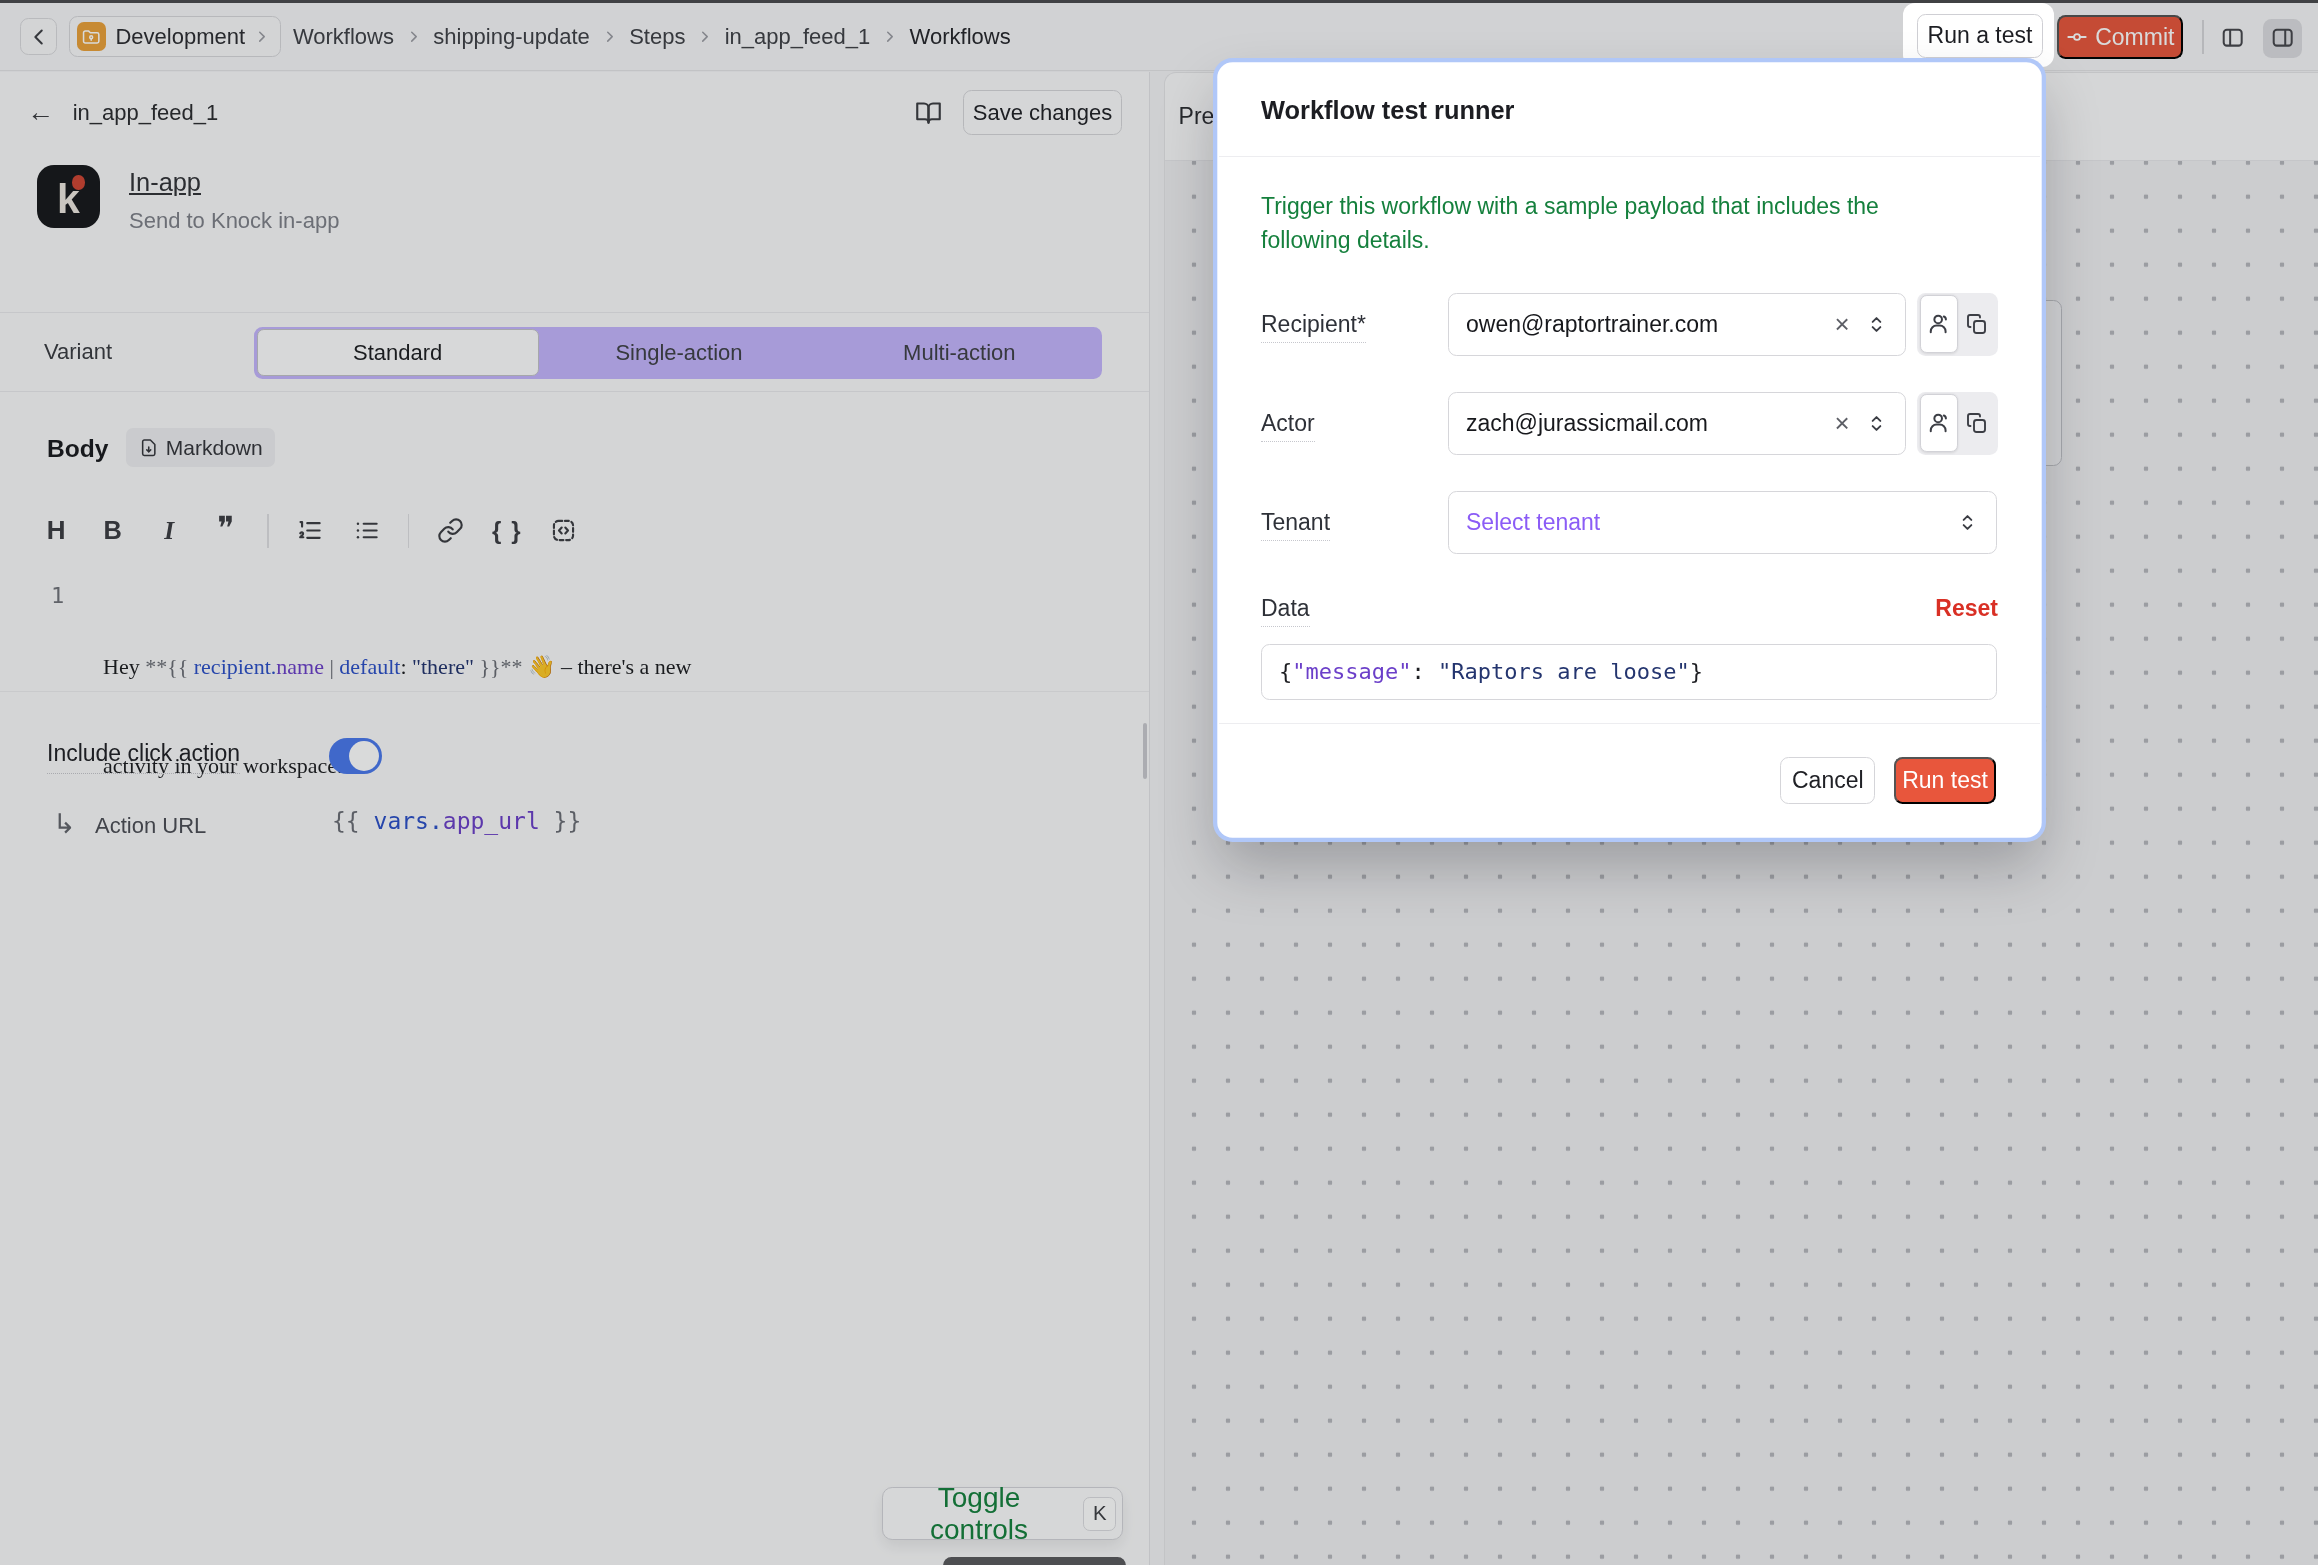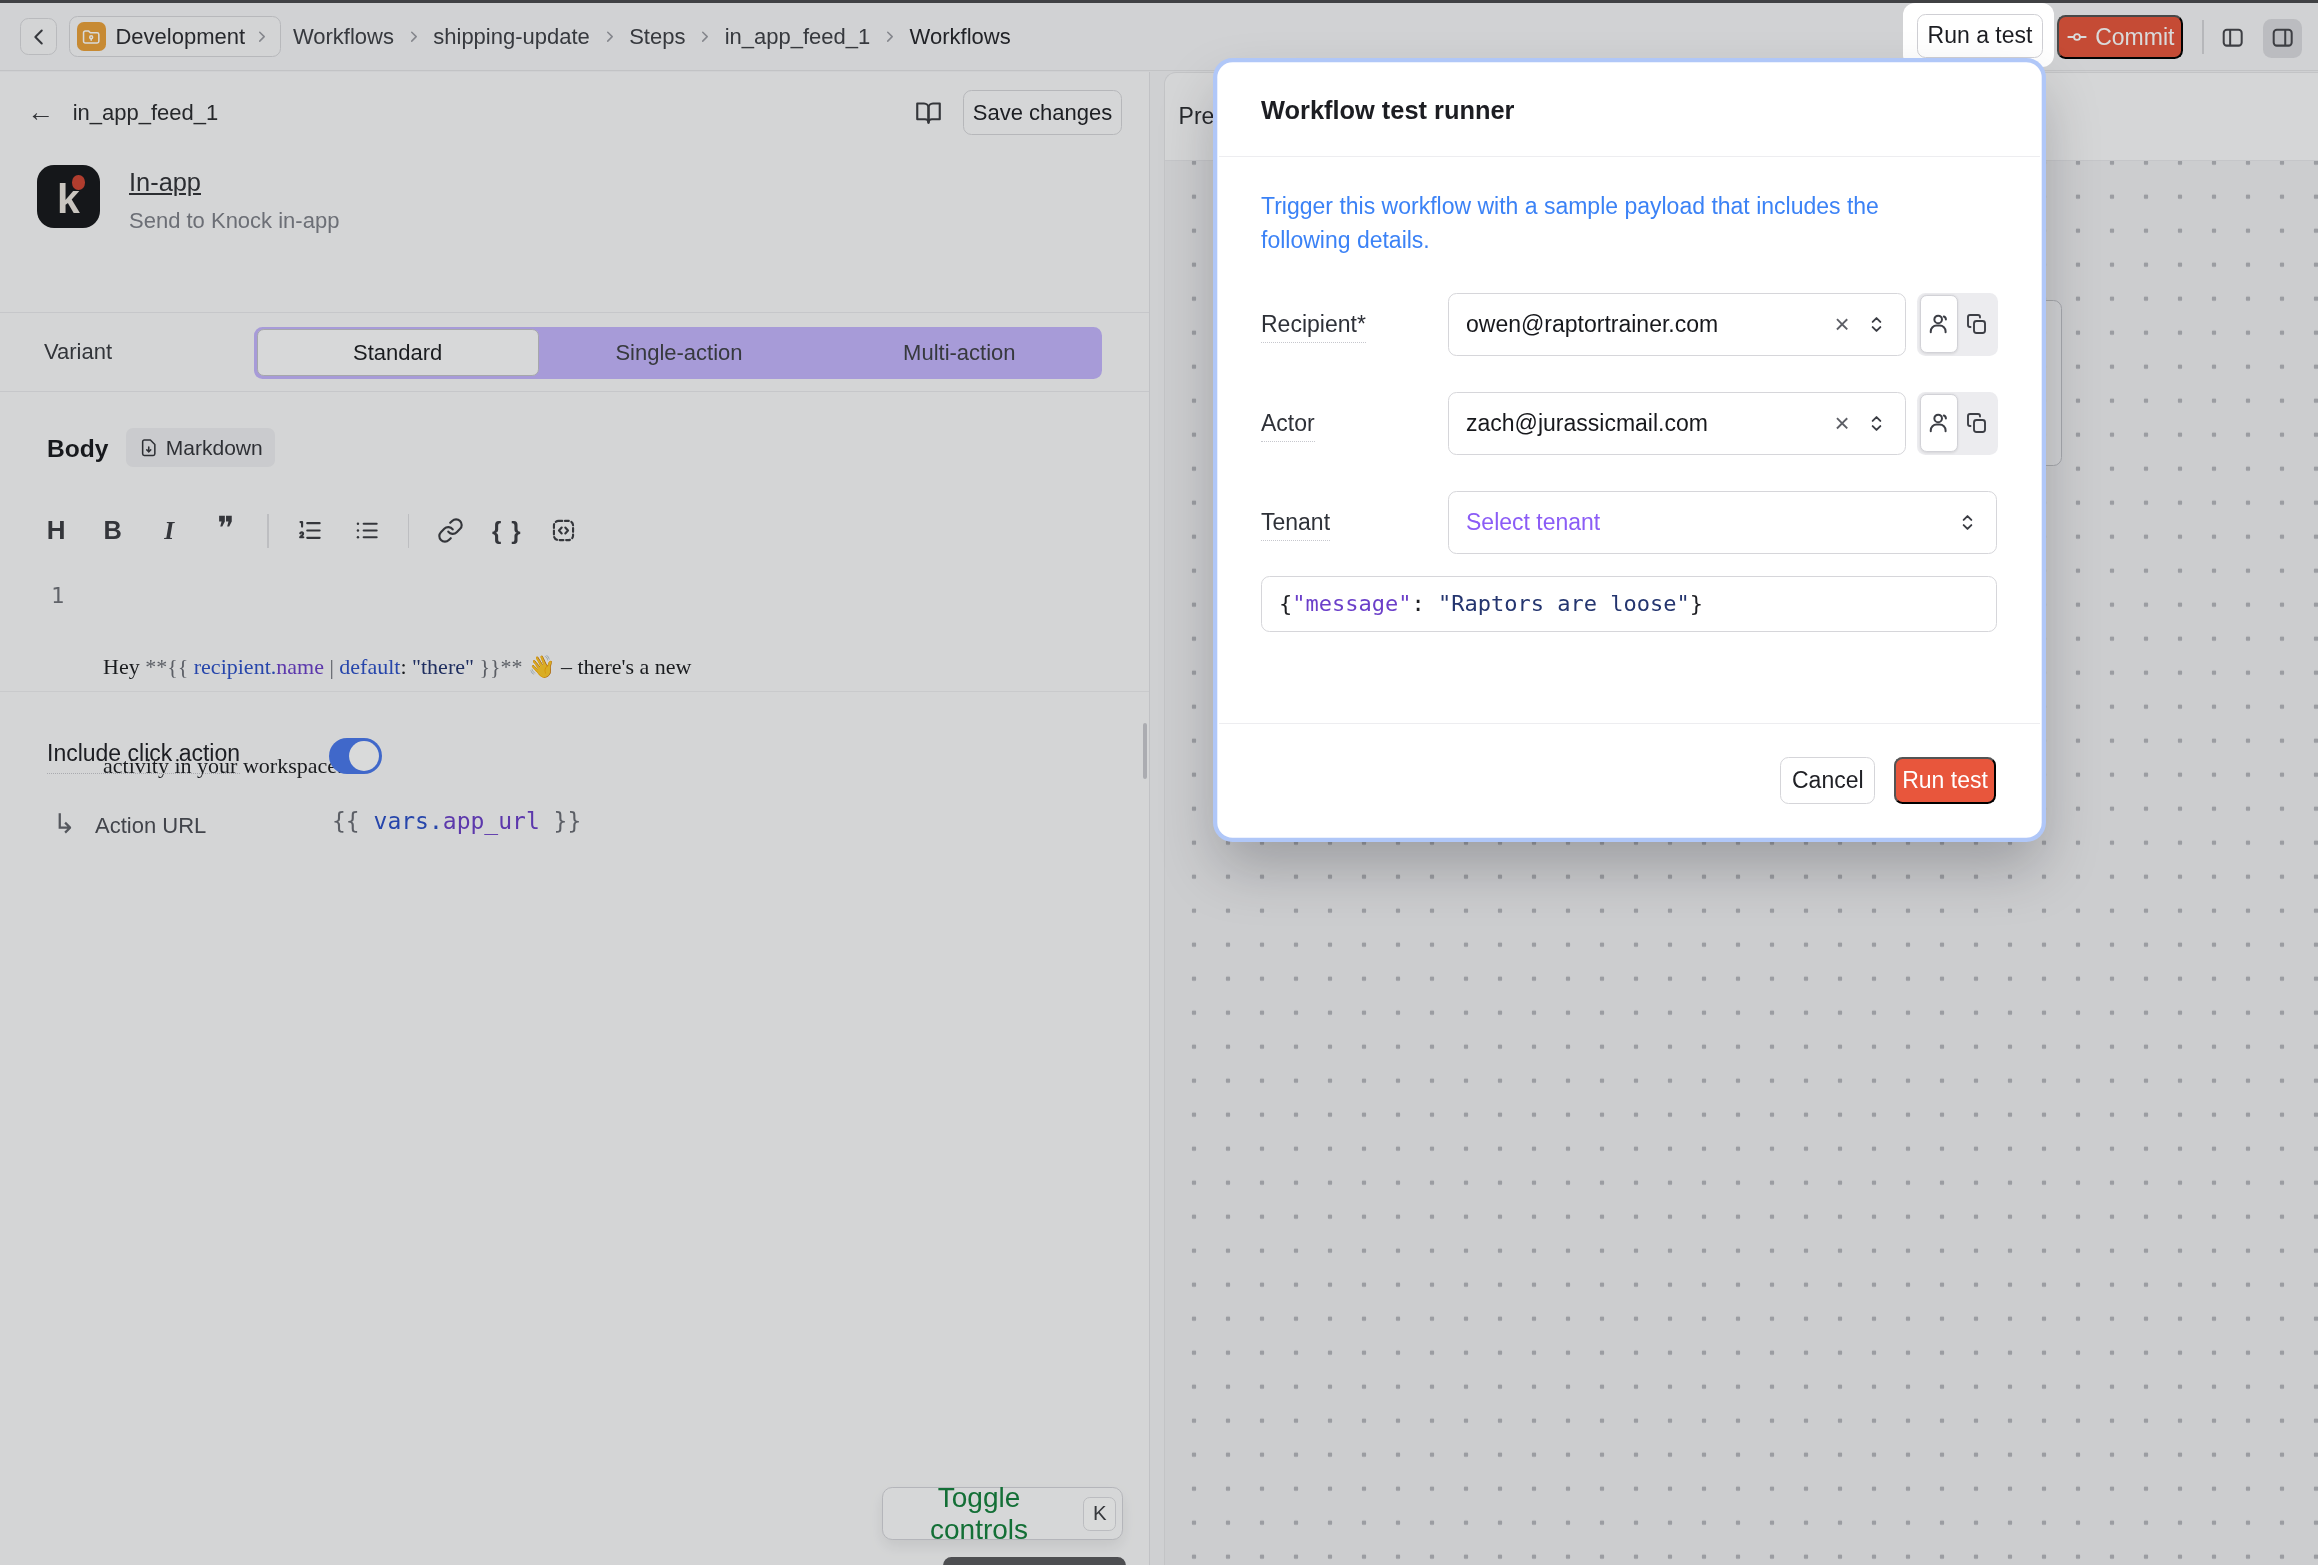--- a/index.html
+++ b/index.html
@@ -129,21 +129,21 @@
 
   
   .overlay{position:absolute;inset:0;background:rgba(15,16,20,.155);z-index:50;}
 
   
   .modal{position:absolute;left:1219px;top:64px;width:821px;height:772px;background:#fff;border-radius:13.6px;
          z-index:70;box-shadow:0 0 0 1.7px #fff,0 0 0 6px var(--ring),0 29px 59px rgba(10,12,20,.25);}
   .modal-header{height:93px;display:flex;align-items:center;padding:0 42px;border-bottom:0.8px solid #ededf0;}
   .modal-title{font-size:25.4px;font-weight:600;color:#1c1d22;}
   .modal-body{position:absolute;left:0;top:94px;width:100%;padding:30.5px 42px 0 42px;}
-  .modal-desc{font-size:23px;line-height:34px;color:#3b82f6;width:661px;margin:0;}
+  .modal-desc{font-size:23px;line-height:34px;color:#15803d;width:661px;margin:0;}
   .field-row{display:flex;align-items:center;margin-top:36px;}
   .field-label{width:187px;font-size:23px;color:#2e3138;flex:none;}
   .field-label .dotted{border-bottom:1.7px dotted #c6c7cd;padding-bottom:5.1px;}
   .select-box{width:461px;height:63px;border:0.8px solid #d6d6da;border-radius:8.5px;background:#fff;
               display:flex;align-items:center;padding:0 17px;}
   .select-box.wide{width:549px;}
   .select-value{flex:1;font-size:23px;color:#17181c;white-space:nowrap;overflow:hidden;}
   .select-value.placeholder{color:#8b5cf6;}
   .clear-x{font-size:26px;color:#5d5f66;margin:0 15.3px 0 6.8px;line-height:1;}
   .updown{color:#3c3e45;}
@@ -463,20 +463,24 @@
           <span class="select-value placeholder">Select tenant</span>
           <span class="updown">
             <svg width="23" height="23" viewBox="0 0 24 24" fill="none" stroke="currentColor" stroke-width="2" stroke-linecap="round" stroke-linejoin="round">
                 <path d="M8 9.3L12 5.3l4 4"></path>
                 <path d="M8 14.7l4 4 4-4"></path>
               </svg>
           </span>
         </div>
       </div>
 
+      <div class="data-header">
+        <span class="field-label"><span class="dotted">Data</span></span>
+        <span class="reset-link">Reset</span>
+      </div>
       <div class="data-input"><span class="tok-plain">{</span><span class="tok-purple">"message"</span><span class="tok-plain">: </span><span class="tok-navy">"Raptors are loose"</span><span class="tok-plain">}</span></div>
     </div>
 
     <div class="modal-footer">
       <button class="cancel-btn">Cancel</button>
       <button class="runtest-btn">Run test</button>
     </div>
   </div>
 
 </div>

